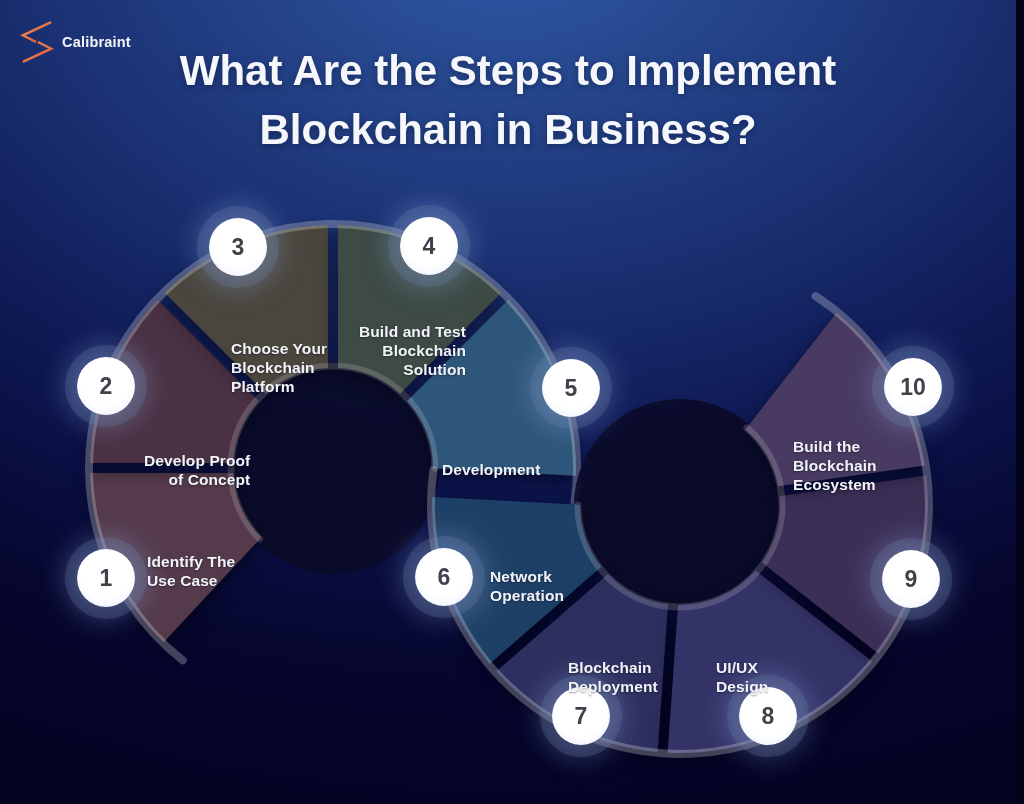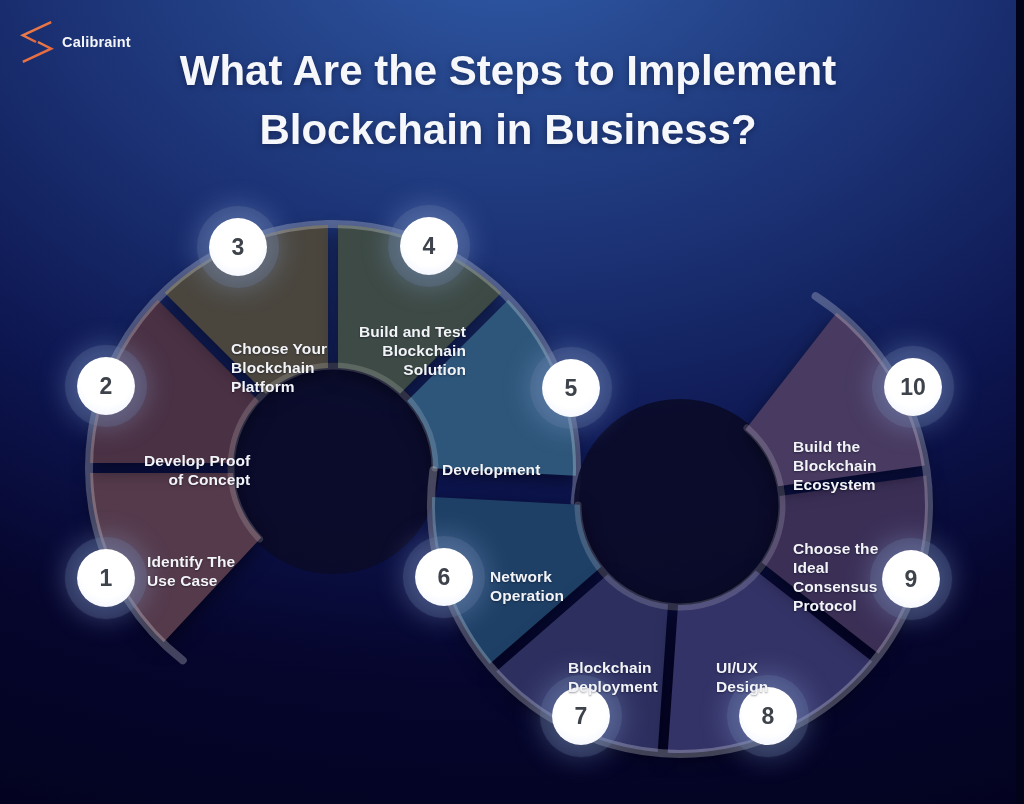--- a/index.html
+++ b/index.html
@@ -121,24 +121,20 @@
       <div class="step-label" style="left: 568px; top: 622px;">Blockchain
 Deployment</div>
       <div class="step-badge" style="left: 739px; top: 687px;">
         <span>8</span>
       </div>
       <div class="step-label" style="left: 716px; top: 622px;">UI/UX
 Design</div>
       <div class="step-badge" style="left: 882px; top: 550px;">
         <span>9</span>
       </div>
-      <div class="step-label" style="left: 793px; top: 503px;">Choose the
-Ideal
-Consensus
-Protocol</div>
       <div class="step-badge" style="left: 884px; top: 358px;">
         <span>10</span>
       </div>
       <div class="step-label" style="left: 793px; top: 401px;">Build the
 Blockchain
 Ecosystem</div>
     </div>
 </div>
 
 </body></html>

